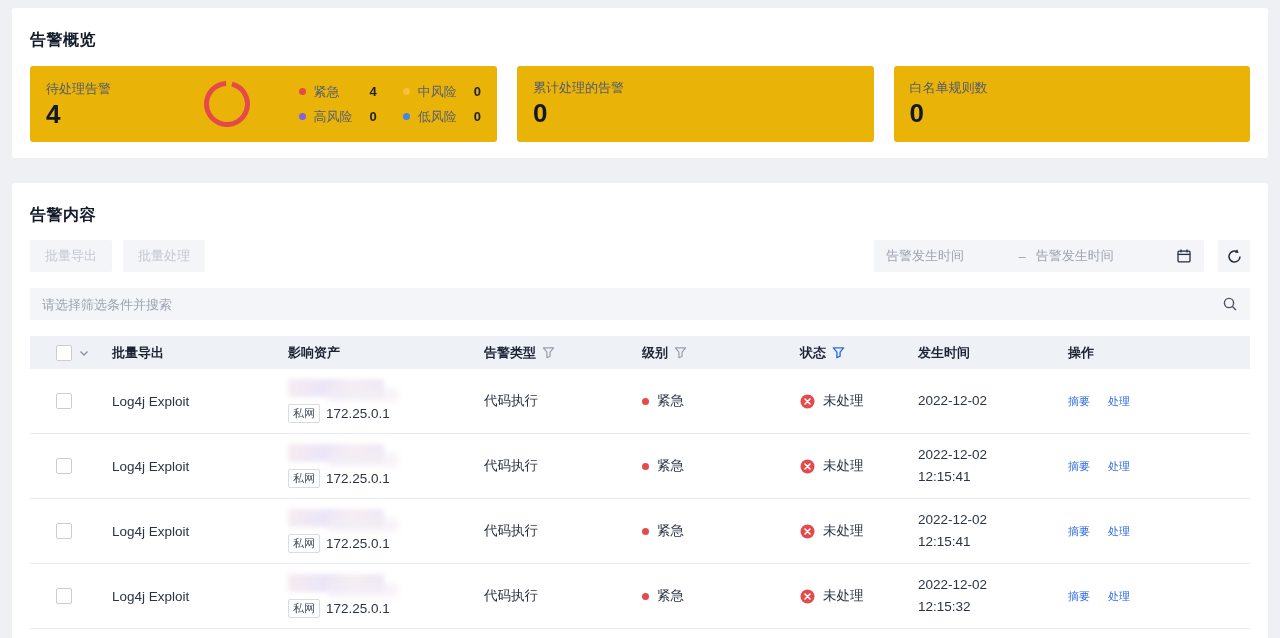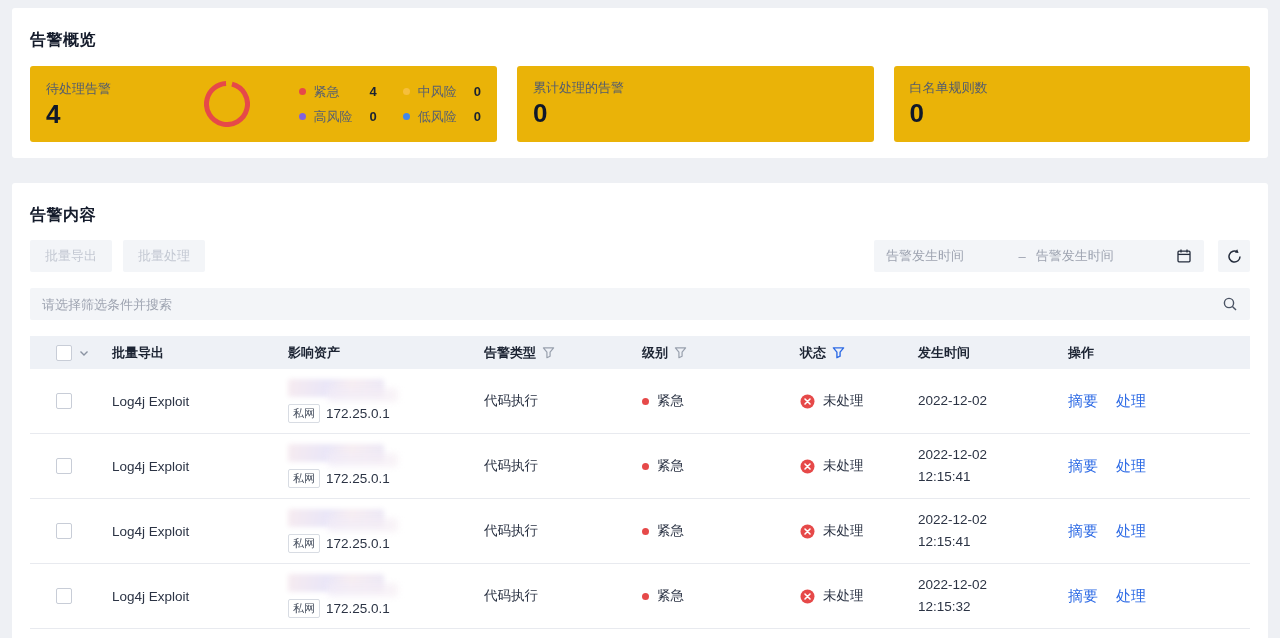--- a/index.html
+++ b/index.html
@@ -87,21 +87,21 @@
   }
   .asset-line2 { display: flex; align-items: center; gap: 6px; }
   .net-tag {
     font-size: 11px; color: #454e5e; border: 1px solid #d8dce3; border-radius: 2px;
     padding: 2px 4px; background: #fff; line-height: 1.2;
   }
   .level-cell, .status-cell { display: flex; align-items: center; gap: 8px; }
   .level-dot { width: 7px; height: 7px; border-radius: 50%; flex: none; }
   .time-cell { line-height: 22px; }
   .actions { display: flex; gap: 18px; }
-  .link { color: #2e6be5; font-size: 15px; text-decoration: none; cursor: pointer; }
+  .link { color: #2e6be5; font-size: 11px; text-decoration: none; cursor: pointer; }
 </style>
 </head>
 <body>
 
 <div class="panel panel-overview">
   <div class="section-title">告警概览</div>
   <div class="cards">
 
     <div class="card card-pending">
       <div class="pending-left">

